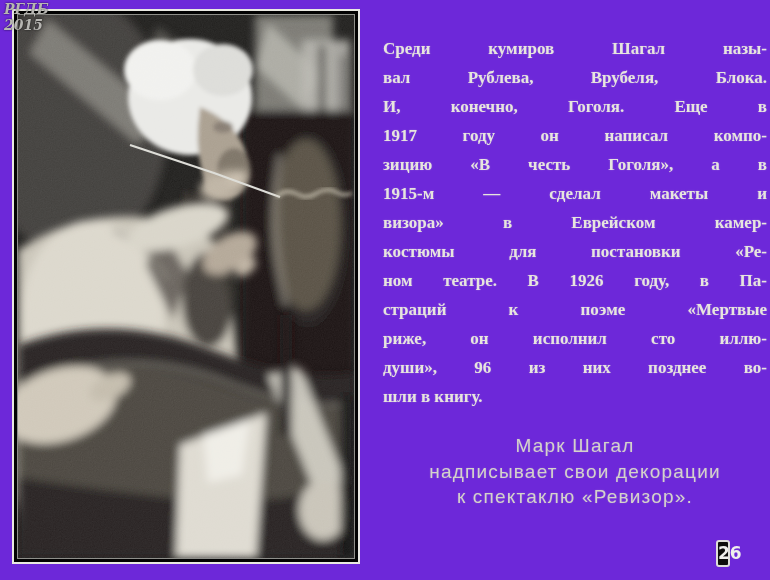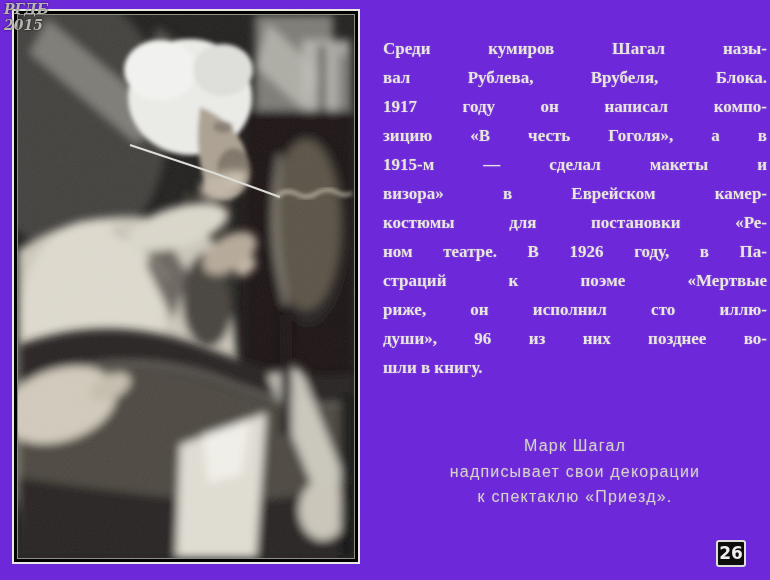--- a/index.html
+++ b/index.html
@@ -35,26 +35,26 @@
     text-shadow:0 0 2px rgba(235,233,225,.28);
     white-space:nowrap;
   }
   .jline.last{text-align-last:left;}
   
   .jline{white-space:normal;}
   
   .caption{
     position:absolute;left:383px;top:433px;width:384px;text-align:center;
     font-family:"Liberation Sans",sans-serif;font-weight:normal;
-    font-size:16px;line-height:25.5px;letter-spacing:1.2px;color:#d4d2cb;
+    font-size:19px;line-height:25.5px;letter-spacing:1.2px;color:#d4d2cb;
     text-shadow:0 0 2px rgba(220,218,210,.25);
   }
   
   .slide-number{
-    position:absolute;left:716px;top:540px;width:30px;height:27px;
+    position:absolute;left:716px;top:540px;width:14px;height:27px;
     box-sizing:border-box;border:2px solid #dededa;border-radius:3px;
     background:#0d0d0c;color:#efefec;
     font-family:"DejaVu Sans",sans-serif;font-weight:bold;
     font-size:17px;line-height:23px;text-align:center;
   }
 </style>
 </head>
 <body>
 
 <div class="stage">
@@ -150,33 +150,34 @@
   </div>
 
   <div class="watermark">
     <div>РГДБ</div>
     <div>2015</div>
   </div>
 
   <div class="text-block">
     <div class="jline">Среди кумиров Шагал назы-</div>
     <div class="jline">вал Рублева, Врубеля, Блока.</div>
+    <div class="jline">И, конечно, Гоголя. Еще в</div>
     <div class="jline">1917 году он написал компо-</div>
     <div class="jline">зицию «В честь Гоголя», а в</div>
     <div class="jline">1915-м — сделал макеты и</div>
     <div class="jline">визора» в Еврейском камер-</div>
     <div class="jline">костюмы для постановки «Ре-</div>
     <div class="jline">ном театре. В 1926 году, в Па-</div>
     <div class="jline">страций к поэме «Мертвые</div>
     <div class="jline">риже, он исполнил сто иллю-</div>
     <div class="jline">души», 96 из них позднее во-</div>
     <div class="jline last">шли в книгу.</div>
   </div>
 
   <div class="caption">
     <div>Марк Шагал</div>
     <div>надписывает свои декорации</div>
-    <div>к спектаклю «Приезд».</div>
+    <div>к спектаклю «Ревизор».</div>
   </div>
 
   <div class="slide-number">26</div>
 
 </div>
 
 </body></html>

